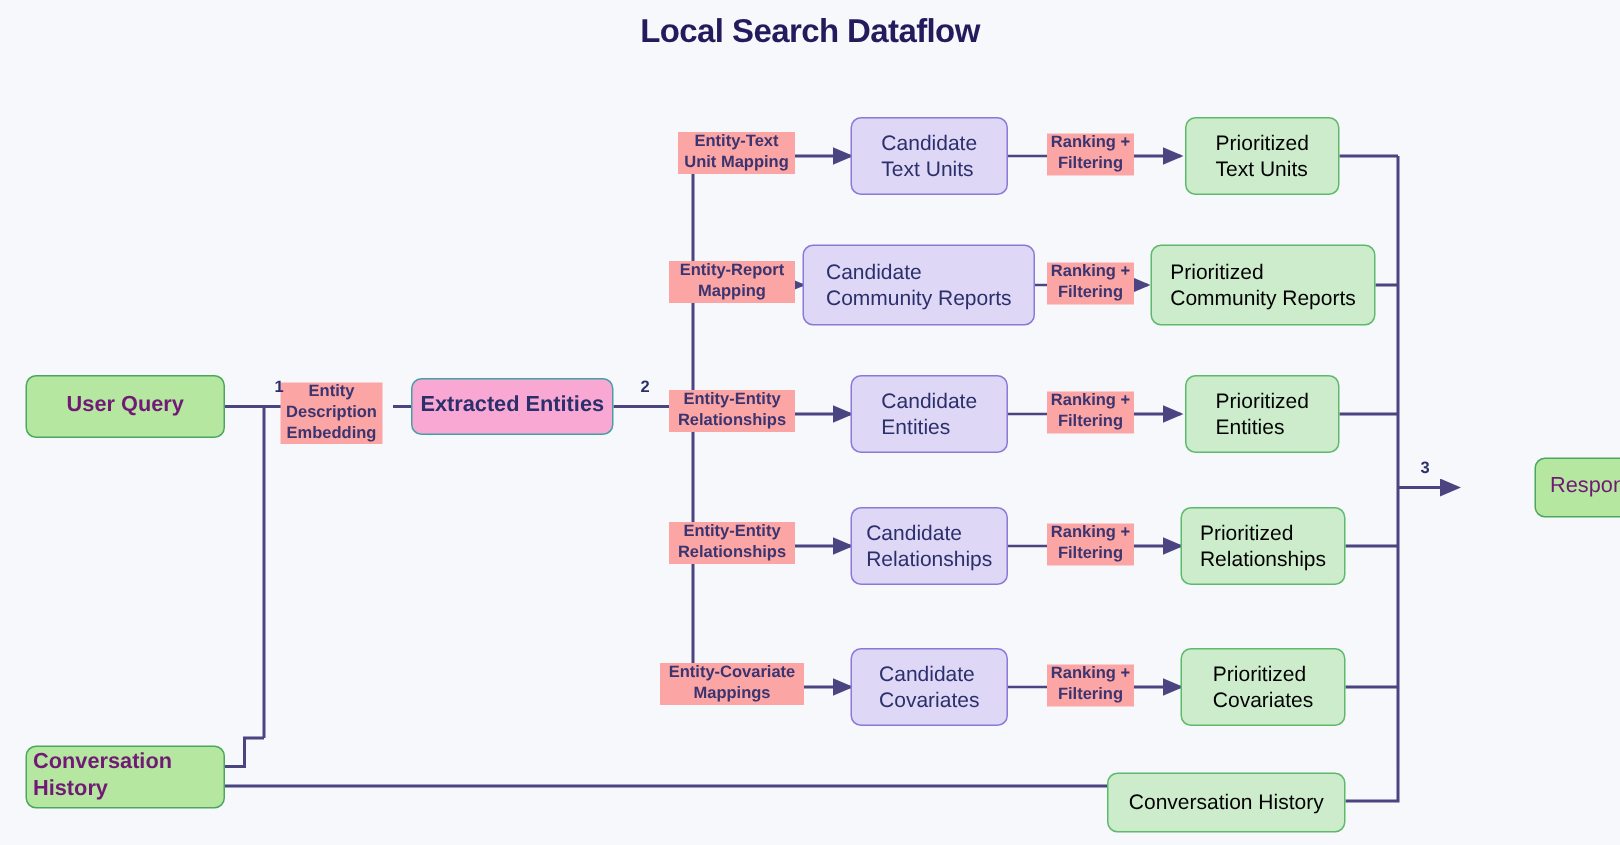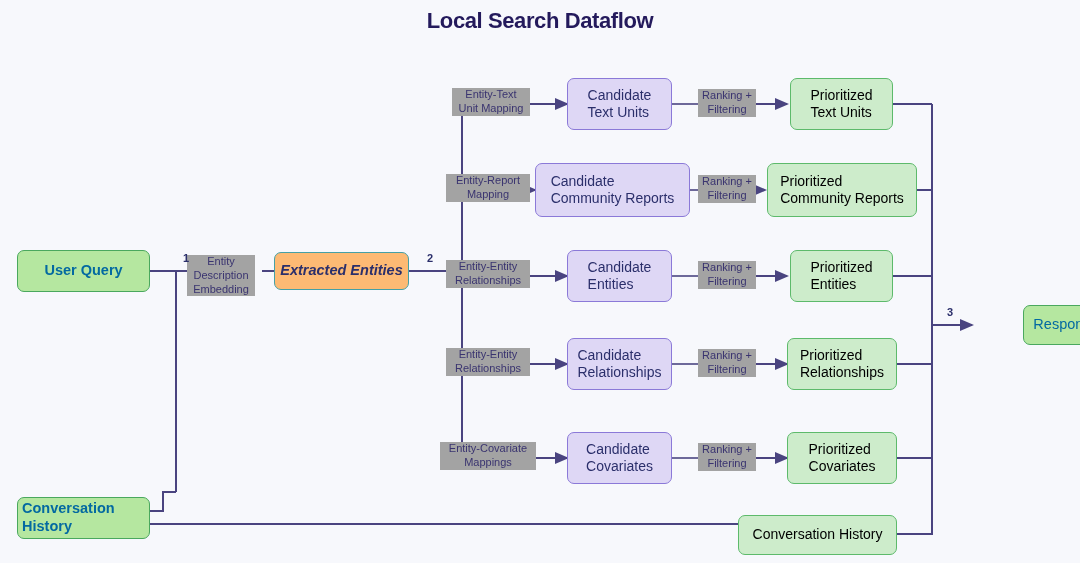--- a/index.html
+++ b/index.html
@@ -52,54 +52,53 @@
     border: 1.6px solid #5bb56b;
     line-height: 1.22;
     white-space: pre-line;
     padding: 2px 4px;
   }
   .node.green-solid {
     background: #b5e7a0;
     border-color: #4aa85e;
     font-size: 14.5px;
     font-weight: bold;
-    color: #0369a1;
+    color: #701a75;
   }
   .node.green-pale {
     background: #cdeccb;
     border-color: #5dba6b;
     font-size: 14px;
     font-weight: normal;
     color: #000000;
   }
   .node.teal {
-    background: #fdba74;
+    background: #f9a8d4;
     border-color: #45a0a6;
     font-size: 14.5px;
     font-weight: bold;
     color: #2b2f6b;
-    font-style: italic;
   }
   .node.purple {
     background: #ded7f5;
     border-color: #8b79d8;
     font-size: 14px;
     font-weight: normal;
     color: #2b2f6b;
   }
   .edge-label {
     position: absolute;
     box-sizing: border-box;
     text-align: center;
     font-size: 11px;
     line-height: 1.25;
-    font-weight: normal;
+    font-weight: bold;
     color: #3a3470;
     white-space: pre-line;
-    background: #a3a3a3;
+    background: #fca5a5;
   }
   .edge-num {
     position: absolute;
     font-size: 11px;
     font-weight: bold;
     color: #2b2f6b;
     background: transparent;
   }
 </style>
 </head>

